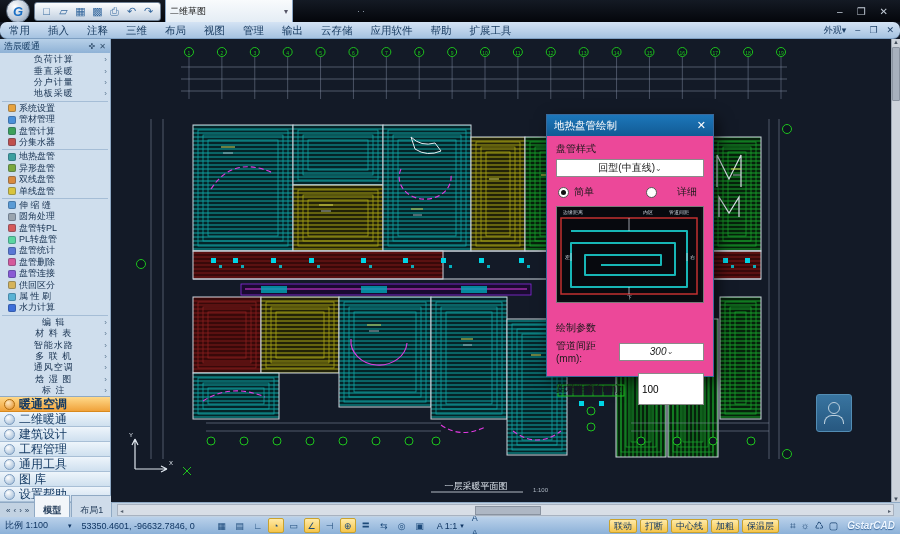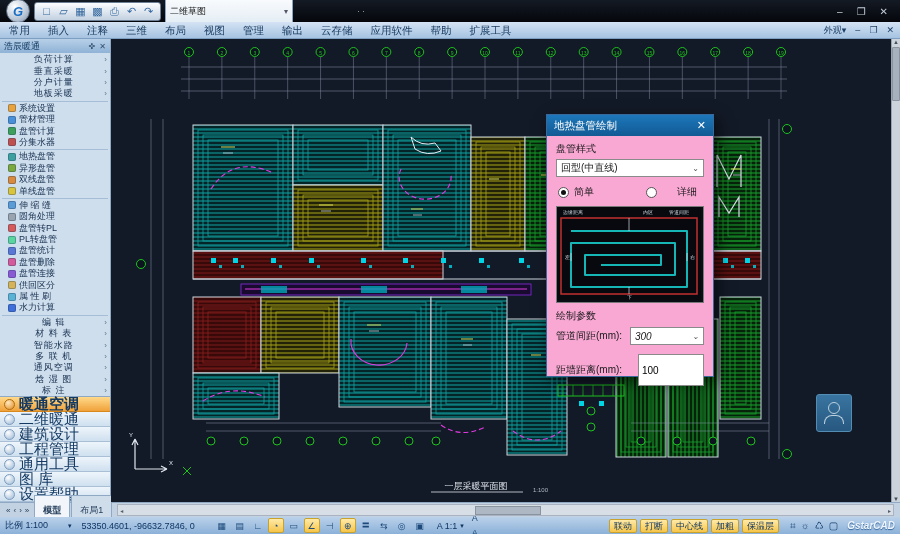--- a/index.html
+++ b/index.html
@@ -14,75 +14,75 @@
        display:flex;align-items:center;padding:0 5px;gap:4px;}
   .qat-ic{font-size:11px;line-height:11px;color:#35689e;width:13px;text-align:center;cursor:default;}
   .workspace{height:13px;background:linear-gradient(#ffffff,#dde8f2);border:1px solid #8aa5c4;border-radius:2px;
        font-size:9px;color:#222;display:flex;align-items:center;gap:6px;padding:12px 4px;min-width:118px;justify-content:space-between;}
   .ws-caret{font-size:8px;color:#556;}
   .tb-dots{color:#9aa6b4;font-size:9px;letter-spacing:2px;margin-left:60px;}
   .win-controls{margin-left:auto;display:flex;gap:14px;color:#c2cbd6;font-size:10px;padding-right:6px;}
   .win-controls span{cursor:default;}
   
   .menubar{height:16px;background:linear-gradient(#d4e3f4,#a6c3e1);border-bottom:1px solid #7e9fc2;
-       display:flex;align-items:center;font-size:10.5px;color:#14375d;}
+       display:flex;align-items:center;font-size:10.5px;color:#14375d;border-radius:7px;}
   .menutab{padding:0 9px;height:16px;line-height:16px;cursor:default;}
   .menu-right{margin-left:auto;display:flex;align-items:center;gap:9px;font-size:9px;color:#1d3f66;padding-right:6px;}
   
   .main{flex:1;display:flex;min-height:0;}
   
   .sidebar{width:110px;background:#cfdeed;border-right:1px solid #8fa9c4;display:flex;flex-direction:column;}
   .sb-title{height:14px;background:linear-gradient(#b7d0e8,#8fb2d6);font-size:9px;color:#10375f;
        display:flex;align-items:center;padding:0 4px;gap:4px;}
   .sb-title .t{flex:1;}
   .sb-title .ic{font-size:8px;color:#33506e;}
   .sb-list{flex:1;overflow:hidden;padding-top:1px;}
   .sb-row{height:11.4px;display:flex;align-items:center;font-size:9px;color:#16304f;padding:0 3px;cursor:default;}
   .sb-row.arrow .sb-lbl{flex:1;text-align:center;letter-spacing:1px;}
   .sb-row.tool .sb-lbl{flex:1;text-align:left;}
   .sb-caret{color:#5a7690;font-size:8px;}
   .sb-ic{width:8px;height:8px;border-radius:2px;margin:0 3px 0 5px;flex:none;box-shadow:0 0 0 1px rgba(40,60,90,.35) inset;}
   .sb-sep{height:1px;background:#a5bdd6;margin:1px 2px;}
   .sb-nav{border-top:1px solid #8fa9c4;}
-  .sb-nav-row{height:14px;display:flex;align-items:center;gap:4px;padding:0 4px;font-size:15px;color:#143a63;
+  .sb-nav-row{height:14px;display:flex;align-items:center;gap:4px;padding:0 4px;font-size:12px;color:#143a63;
        background:linear-gradient(#eef5fb,#cfe0ef);border-bottom:1px solid #a8bfd6;cursor:default;}
   .sb-nav-row.active{background:linear-gradient(#ffd98a,#f0a23a);border-color:#d8891d;font-weight:bold;}
   .sb-nav-ic{width:9px;height:9px;border-radius:50%;background:radial-gradient(circle at 35% 30%,#fff,#9ab7d4);
        border:1px solid #7c9cc0;flex:none;}
   .sb-nav-row.active .sb-nav-ic{background:radial-gradient(circle at 35% 30%,#ffe9c0,#e08a20);border-color:#b06d10;}
   
   .canvas{flex:1;position:relative;min-width:0;background:#131a27;overflow:hidden;}
   .drawing{position:absolute;left:0;top:0;}
   
   .vscroll{position:absolute;right:0;top:0;bottom:0;width:8px;background:#cdd3db;border-left:1px solid #9aa4b0;
        display:flex;flex-direction:column;align-items:center;font-size:6px;color:#45505e;}
   .vthumb{width:6px;height:52px;background:#a7b0bd;border:1px solid #8a93a0;border-radius:1px;margin-top:2px;}
   
   .support{position:absolute;right:48px;bottom:70px;width:34px;height:36px;background:linear-gradient(#3d7fae,#2a5f8a);
        border:1px solid #5a9ac4;border-radius:3px;display:flex;flex-direction:column;align-items:center;justify-content:center;opacity:.9;}
   .support .head{width:10px;height:10px;border:1.5px solid #cfe4f2;border-radius:50%;}
   .support .body{width:18px;height:8px;border:1.5px solid #cfe4f2;border-bottom:none;border-radius:8px 8px 0 0;margin-top:1px;}
   
-  .dialog{position:absolute;left:435px;top:75px;width:166px;height:261px;background:#f9a8d4;
+  .dialog{position:absolute;left:435px;top:75px;width:166px;height:261px;background:#ec4899;
        border:1px solid #39699a;box-shadow:4px 5px 14px rgba(0,0,0,.6);z-index:5;font-size:10px;color:#1a1a1a;}
   .dlg-title{height:21px;background:linear-gradient(#1c77ba,#125a94);color:#fff;display:flex;align-items:center;
        padding:0 7px;font-size:10.5px;}
   .dlg-close{margin-left:auto;font-size:11px;cursor:default;}
   .dlg-body{padding:5px 9px 0 9px;}
   .dlg-label{margin:1px 0 3px;}
   .combo{height:16px;background:#fff;border:1px solid #8a8a8a;display:flex;align-items:center;
-       justify-content:space-between;padding:0 4px;}
+       justify-content:center;padding:0 11px;}
   .combo .car{color:#555;font-size:8px;}
   .radios{display:flex;align-items:center;margin:8px 2px 7px 2px;}
   .radios label{display:flex;align-items:center;gap:5px;}
   .radios label+label{margin-left:52px;gap:20px;}
   .radio{width:9px;height:9px;border:1px solid #555;border-radius:50%;background:#fff;position:relative;flex:none;}
   .radio.checked::after{content:"";position:absolute;inset:2px;background:#111;border-radius:50%;}
   .preview{height:95px;background:#0a0d13;border:1px solid #7a7a7a;}
-  .dlg-section{margin:6px 0 4px;font-family:Liberation Serif, serif;}
+  .dlg-section{margin:18px 0 4px;font-family:Liberation Serif, serif;}
   .prow{display:flex;align-items:center;justify-content:space-between;margin:4px 0 9px;}
   .prow .combo{width:64px;font-style:italic;}
   .dlg-input{width:58px;height:14px;border:1px solid #8a8a8a;font-size:10px;padding:8px 3px;
        font-family:"Liberation Sans",sans-serif;background:#fff;}
   
   .tabrow{height:14px;background:#c2d2e2;border-top:1px solid #8fa9c4;display:flex;align-items:center;
        font-size:9px;color:#28415e;padding:0 3px;gap:2px;}
   .tabnav{display:flex;gap:3px;font-size:8px;padding:0 3px;}
   .tab{height:13px;line-height:13px;padding:8px 8px;background:#cfdcea;border:1px solid #8fa9c4;border-bottom:none;}
   .tab.active{background:#f2f6fa;font-weight:bold;}

